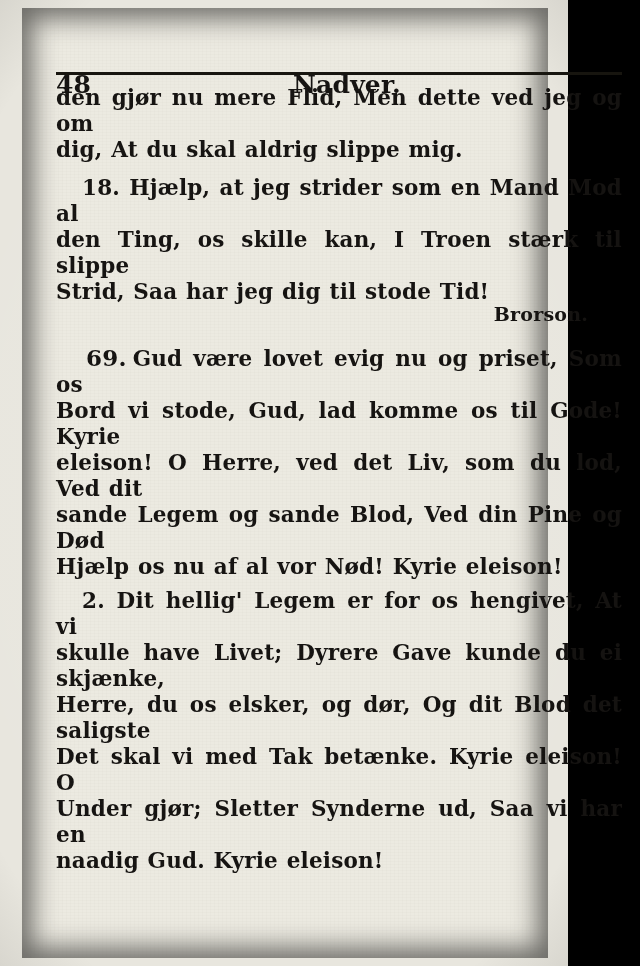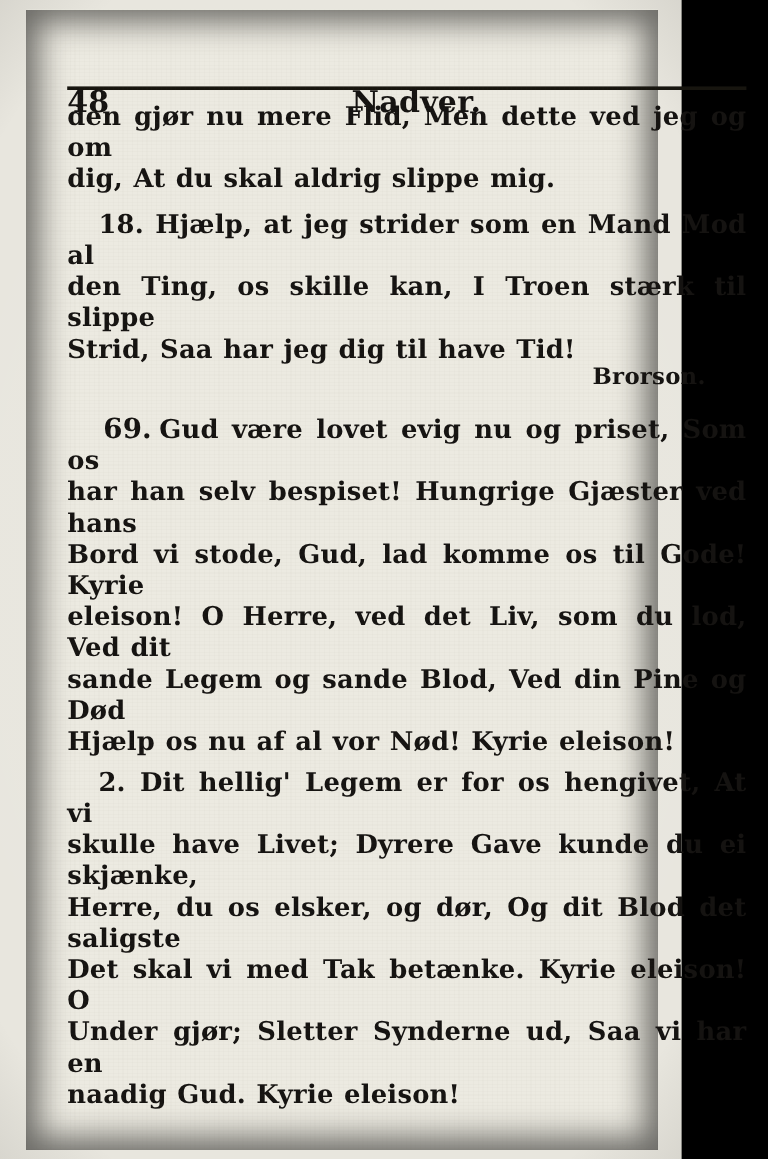--- a/index.html
+++ b/index.html
@@ -125,31 +125,30 @@
       <div class="rule"></div>
 
       <div class="block">
         <div class="para frak">den gjør nu mere Flid, Men dette ved jeg og om</div>
         <div class="para frak">dig, At du skal aldrig slippe mig.</div>
       </div>
 
       <div class="block">
         <div class="para frak indent">18. Hjælp, at jeg strider som en Mand Mod al</div>
         <div class="para frak">den Ting, os skille kan, I Troen stærk til slippe</div>
-        <div class="para frak">Strid, Saa har jeg dig til have Tid!</div>
+        <div class="para frak">Strid, Saa har jeg dig til stode Tid!</div>
         <div class="attrib frak">Brorson.</div>
       </div>
 
       <div class="spacer-sm"></div>
 
       <div class="block">
         <div class="para frak">
           <span class="hymnnum frak">69.</span><span>Gud være lovet evig nu og priset, Som os</span>
         </div>
-        <div class="para frak">har han selv bespiset! Hungrige Gjæster ved hans</div>
         <div class="para frak">Bord vi stode, Gud, lad komme os til Gode! Kyrie</div>
         <div class="para frak">eleison! O Herre, ved det Liv, som du lod, Ved dit</div>
         <div class="para frak">sande Legem og sande Blod, Ved din Pine og Død</div>
         <div class="para frak">Hjælp os nu af al vor Nød! Kyrie eleison!</div>
 
         <div class="spacer-sm"></div>
 
         <div class="para frak indent">2. Dit hellig' Legem er for os hengivet, At vi</div>
         <div class="para frak">skulle have Livet; Dyrere Gave kunde du ei skjænke,</div>
         <div class="para frak">Herre, du os elsker, og dør, Og dit Blod det saligste</div>

